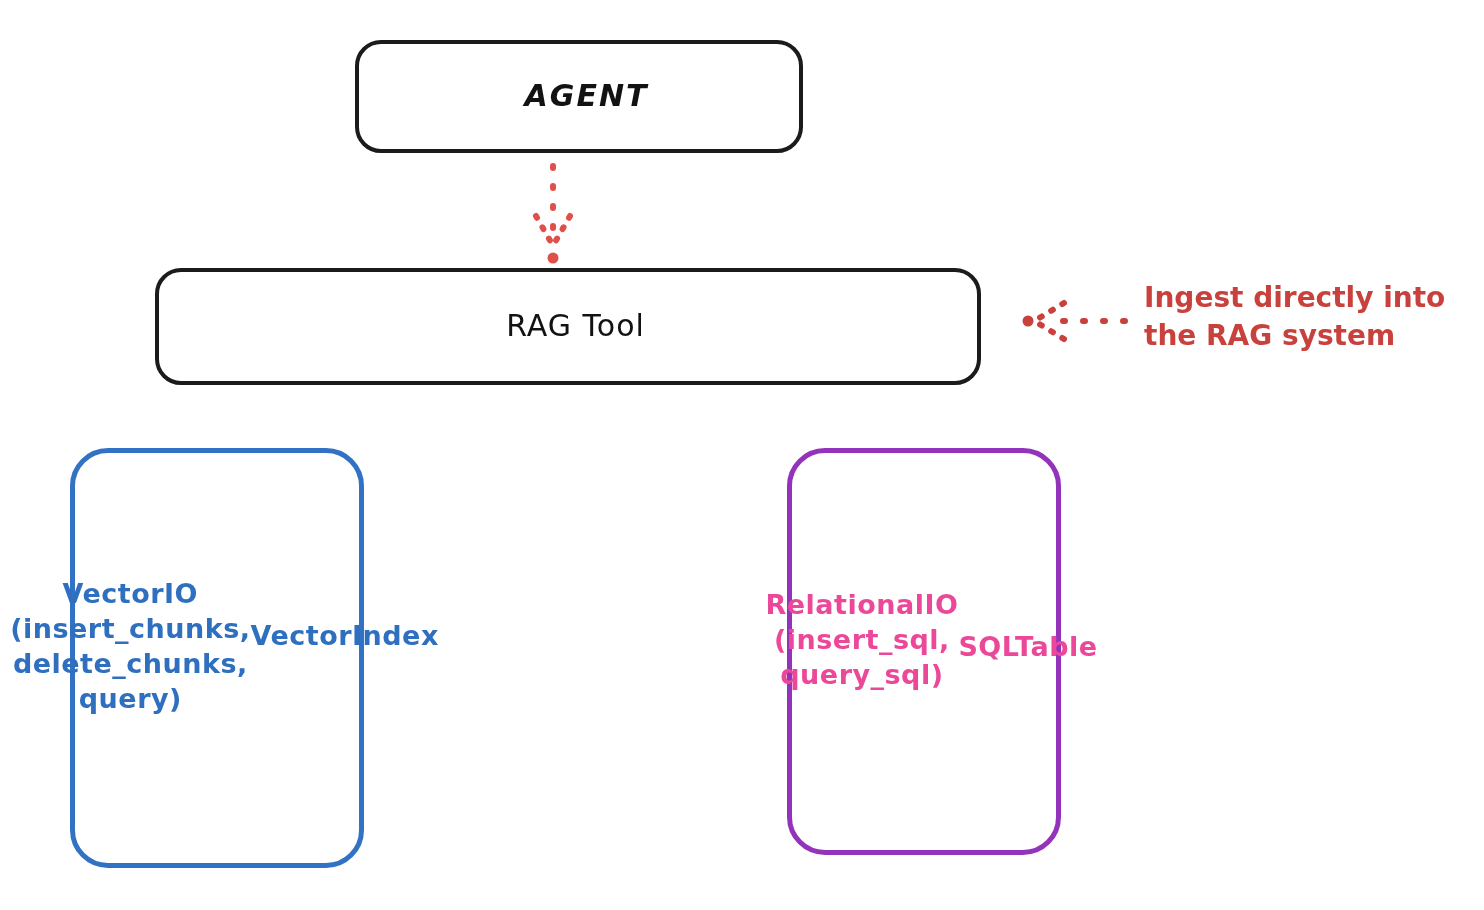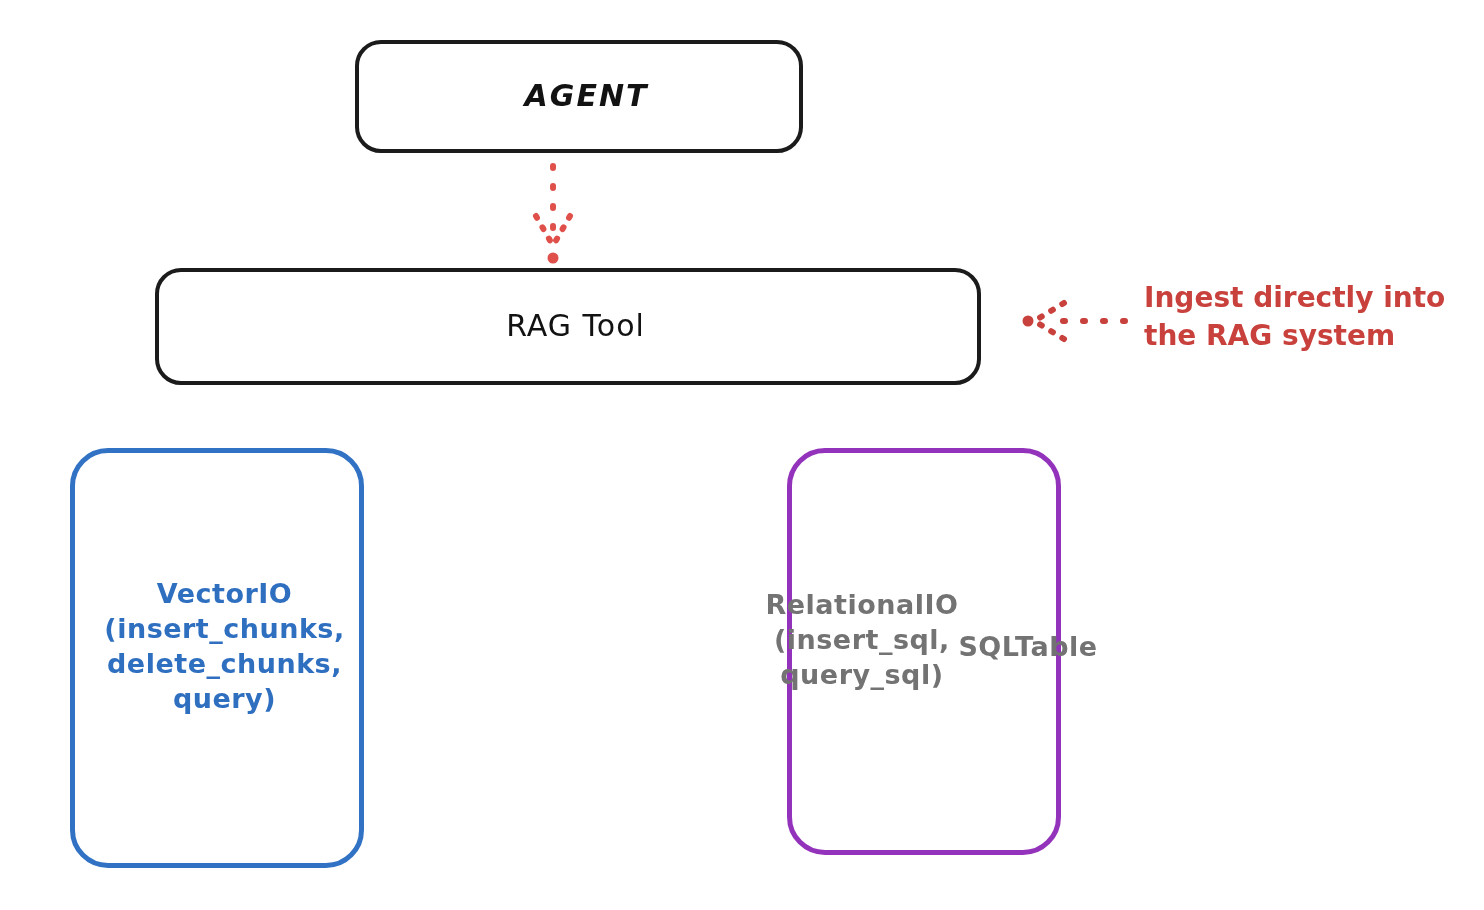--- a/index.html
+++ b/index.html
@@ -93,21 +93,21 @@
     height: 410px;
     border-color: #4a9d4e;
     color: #43954a;
   }
   .box-relational {
     left: 787px;
     top: 448px;
     width: 274px;
     height: 407px;
     border-color: #9333bb;
-    color: #737373;
+    color: #ec4899;
   }
 
   .leaf-inner {
     display: flex;
     flex-direction: row;
     align-items: flex-start;
     justify-content: center;
     width: 100%;
     transform: translateY(-12px);
   }
@@ -175,20 +175,21 @@
   <div class="node box-ragtool">
     <span class="label">RAG Tool</span>
   </div>
 
   <div class="node leaf box-vector">
     <div class="leaf-inner">
       <span class="label api-block">VectorIO
 (insert_chunks,
 delete_chunks,
 query)</span>
+      <span class="label index-name">VectorIndex</span>
     </div>
   </div>
 
 
   <div class="node leaf box-relational">
     <div class="leaf-inner">
       <span class="label api-block">RelationalIO
 (insert_sql,
 query_sql)</span>
       <span class="label index-name">SQLTable</span>

